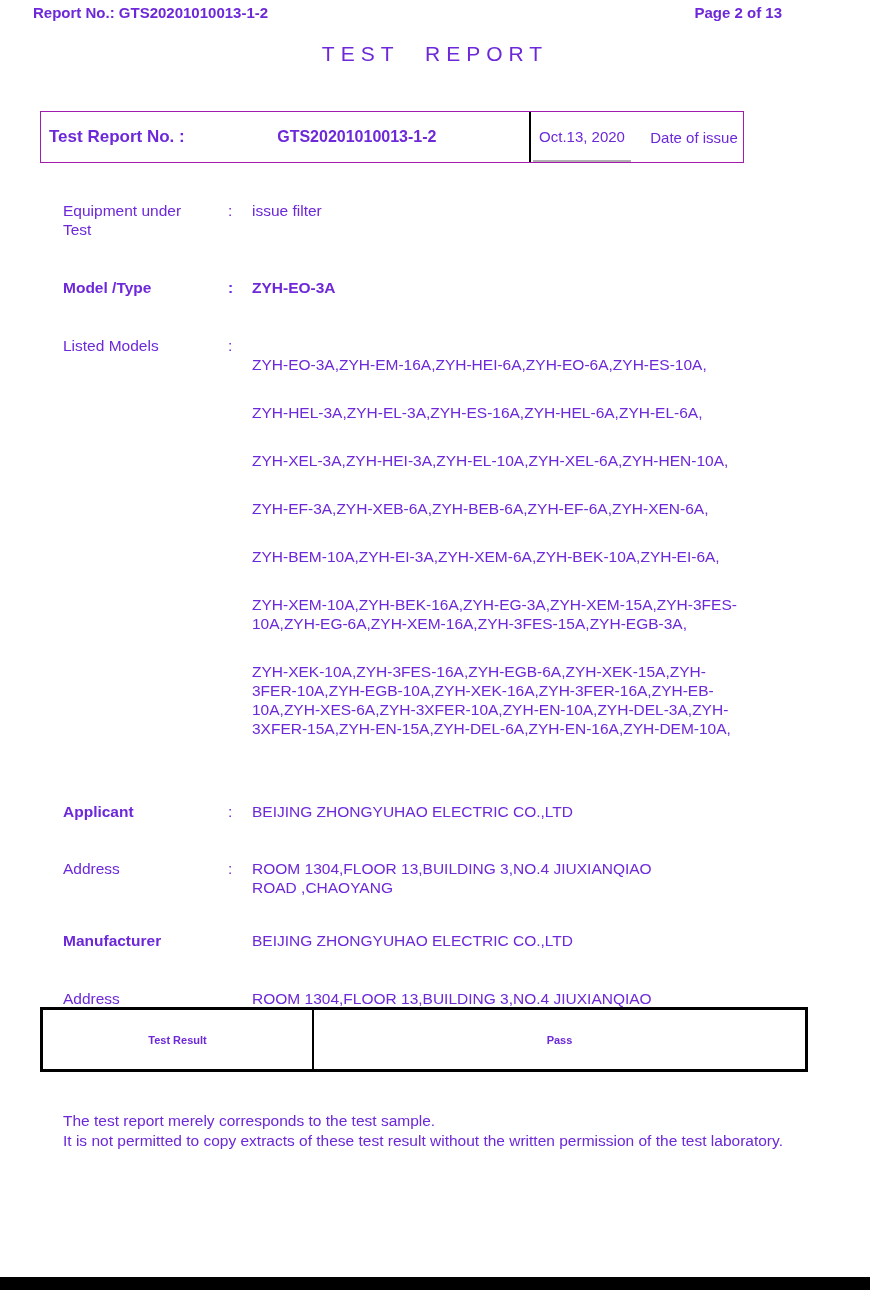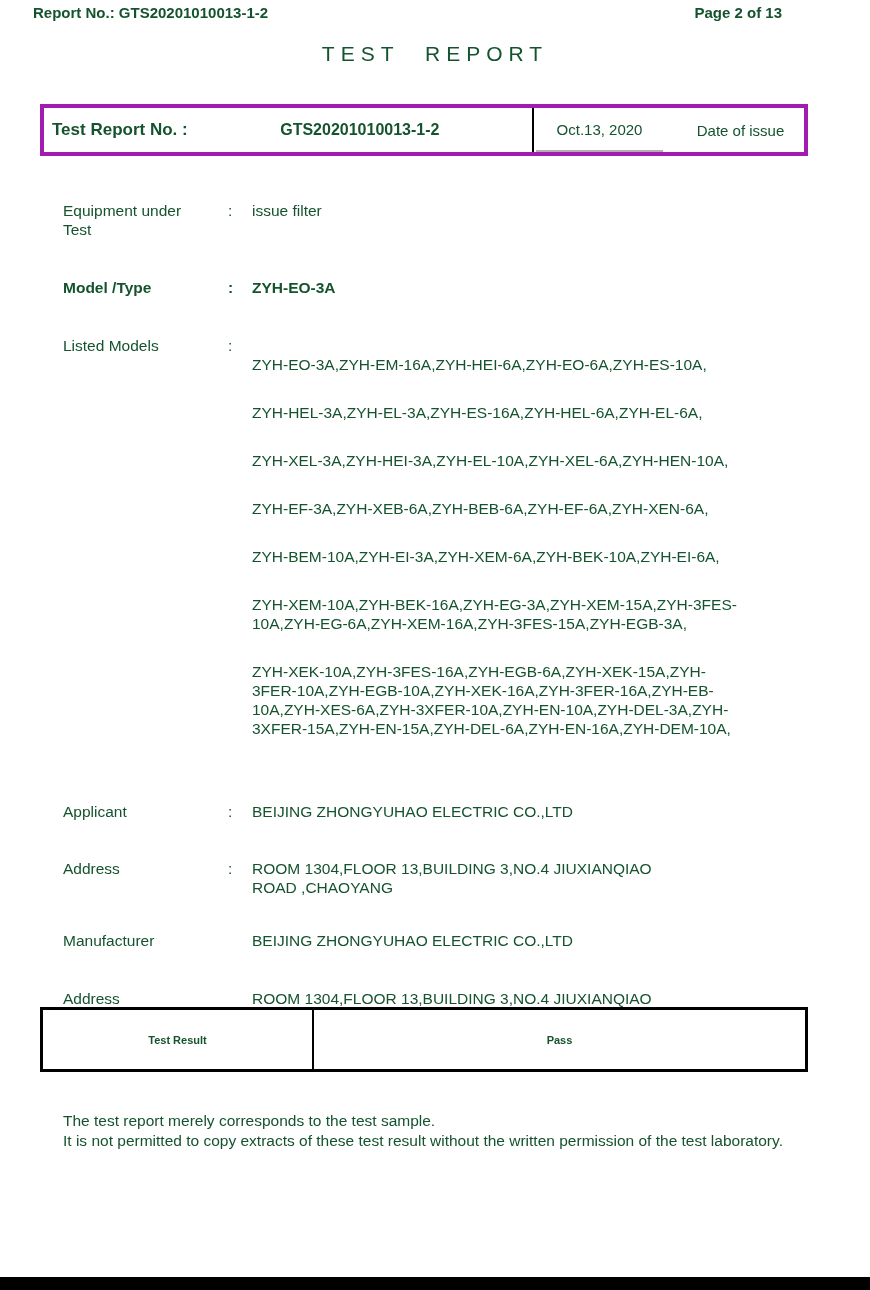--- a/index.html
+++ b/index.html
@@ -1,40 +1,40 @@
 <!DOCTYPE html>
 <html><head>
 <meta charset="utf-8">
 <style>
   html,body { margin:0; padding:0; background:#ffffff; }
   .page {
     position:relative;
     width:870px; height:1290px;
     background:#ffffff;
-    color:#14532d;
+    color:#6d28d9;
     font-family:"Liberation Sans", sans-serif;
     overflow:hidden;
   }
   
   .doc-header {
     position:absolute; top:4px; left:33px; right:88px;
     display:flex; justify-content:space-between;
     font-size:15px; font-weight:bold; line-height:18px;
   }
   
   .doc-title {
     position:absolute; top:42px; left:0; width:100%;
     text-align:center;
     font-size:21px; font-weight:normal;
     letter-spacing:6px; word-spacing:14px;
   }
   
   .info-table {
-    position:absolute; top:104px; left:40px; width:768px; height:52px;
-    border:4px solid #a21caf; box-sizing:border-box;
+    position:absolute; top:111px; left:40px; width:704px; height:52px;
+    border:1px solid #a21caf; box-sizing:border-box;
     display:flex; background:#fff;
   }
   .info-left {
     width:490px; flex:none; box-sizing:border-box;
     border-right:2px solid #000;
     display:flex; align-items:center;
   }
   .info-label { font-size:17px; font-weight:bold; padding-left:8px; white-space:nowrap; }
   .info-value { flex:1; text-align:center; font-size:16px; font-weight:bold; }
   .info-right { flex:1; display:flex; flex-direction:row; font-size:15px; }
@@ -46,21 +46,21 @@
   
   .fields {
     position:absolute; top:195px; left:63px; width:747px;
     padding-top:6px;
     font-size:15.5px; line-height:19px;
   }
   .frow { display:flex; }
   .flabel { width:165px; flex:none; white-space:pre-line; }
   .fsep   { width:24px; flex:none; }
   .fvalue { flex:1; white-space:pre-line; }
-  .bold { font-weight:normal; }
+  .bold { font-weight:bold; }
   .frow-0 { margin-bottom:39px; }
   .frow-1 { margin-bottom:39px;font-weight:bold; }
   .frow-2 { margin-bottom:45px; }
   .frow-3 { margin-bottom:38px; }
   .frow-4 { margin-bottom:32px; }
   .frow-5 { margin-bottom:39px;margin-top:34px; }
   .models p { margin:0 0 10px 0; white-space:pre-line; }
   .models p:last-child { margin-bottom:0; }
   
   .result-table {

